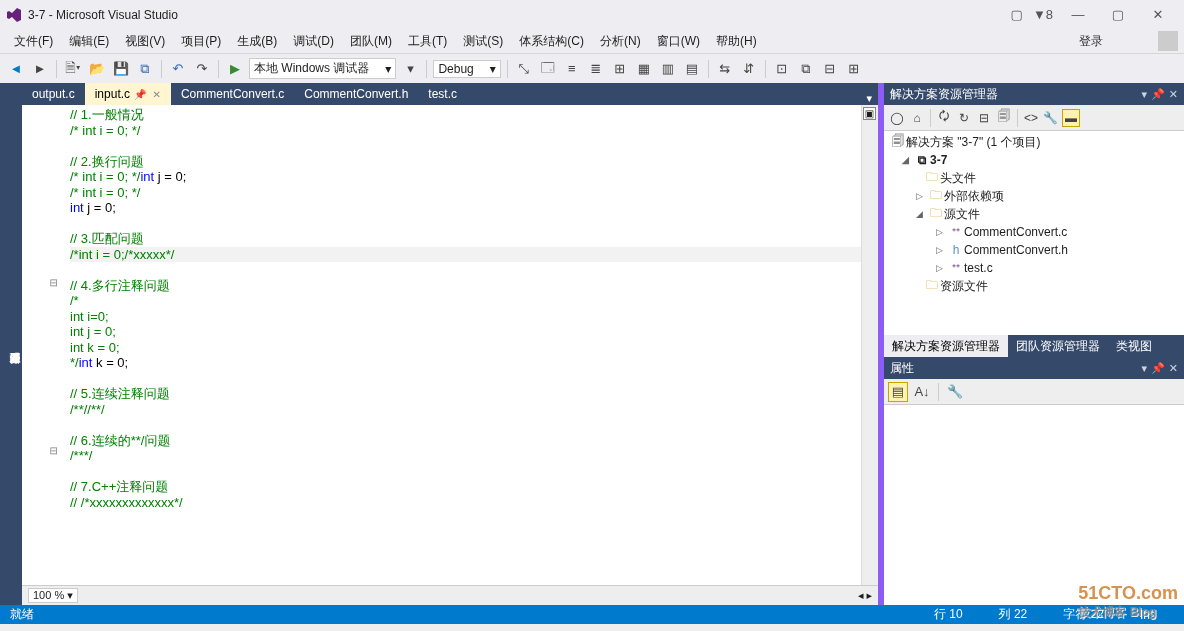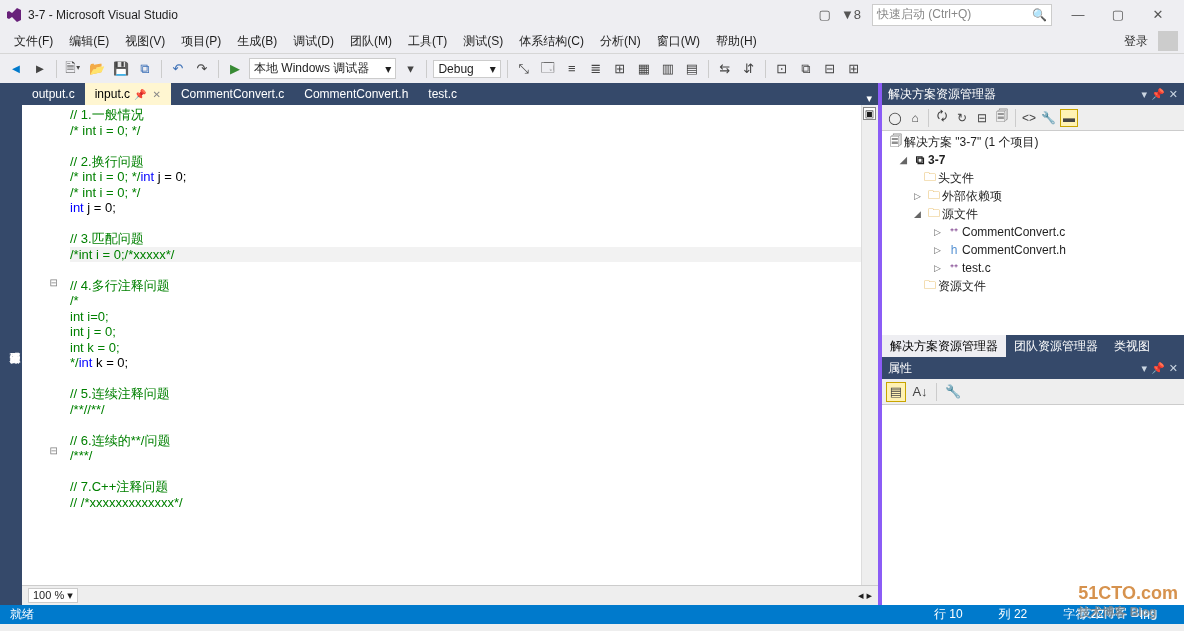--- a/index.html
+++ b/index.html
@@ -4,21 +4,21 @@
 <style>
 * { margin:0; padding:0; box-sizing:border-box; font-family:"Segoe UI","Microsoft YaHei",sans-serif; }
 body { width:1184px; height:631px; background:#eee; overflow:hidden; font-size:12px; color:#1e1e1e; }
 .titlebar { height:29px; background:#eeeef2; display:flex; align-items:center; padding:0 6px; }
 .titlebar .logo { width:16px; height:16px; margin-right:6px; }
 .titlebar .title { flex:0 0 auto; font-size:12px; }
 .titlebar .gap { flex:1; }
 .titlebar .ticon { margin:0 5px; color:#555; font-size:13px; cursor:default; }
 .qbox { width:180px; height:22px; border:1px solid #ccc; background:#fff; padding:0 4px; color:#888; margin:0 6px; display:flex; align-items:center; }
 .winbtn { width:40px; height:28px; display:flex; align-items:center; justify-content:center; color:#555; font-size:13px; }
-.menubar { height:24px; background:#eeeef2; display:flex; align-items:center; padding:0 6px; }
+.menubar { height:24px; background:#eeeef2; display:flex; align-items:center; padding:0 6px;gap:45px; }
 .menubar .mitem { padding:0 8px; font-size:12px; cursor:default; }
 .menubar .gap { flex:1; }
 .menubar .login { color:#333; margin-right:4px; }
 .avatar { width:20px; height:20px; background:#ccc; margin-left:6px; }
 .toolbar { height:30px; background:#eeeef2; display:flex; align-items:center; padding:0 6px; gap:4px; border-top:1px solid #d6d6d6; }
 .tbtn { width:20px; height:20px; display:flex; align-items:center; justify-content:center; color:#444; font-size:13px; }
 .tsep { width:1px; height:18px; background:#ccc; margin:0 2px; }
 .tdrop { border:1px solid #ccc; background:#fff; padding:1px 4px; font-size:12px; display:flex; align-items:center; gap:16px; }
 .play { color:#388a34; }
 .main { display:flex; height:522px; background:#293955; }
@@ -35,21 +35,21 @@
 .gutter { width:40px; background:#fff; text-align:right; padding:2px 4px 0 0; font-size:12px; color:#2b91af; font-family:Consolas,monospace; }
 .gutter .fold { color:#808080; font-size:10px; }
 .code { flex:1; padding:2px 0 0 8px; font-family:Consolas,monospace; font-size:13px; line-height:15.5px; white-space:pre; color:#000; position:relative; }
 .code .c { color:#008000; }
 .code .k { color:#0000ff; }
 .code .hl { background:#f2f2f2; display:inline-block; width:100%; }
 .vscroll { width:17px; background:#eee; border-left:1px solid #ddd; position:relative; }
 .vscroll .nav { position:absolute; top:2px; right:2px; width:13px; height:13px; border:1px solid #888; background:#fff; font-size:10px; display:flex; align-items:center; justify-content:center; }
 .editor-foot { height:20px; background:#eee; border-top:1px solid #ccc; display:flex; align-items:center; padding:0 6px; font-size:11px; }
 .zoom { border:1px solid #ccc; background:#fff; padding:0 4px; font-size:11px; }
-.rightpane { width:306px; display:flex; flex-direction:column; background:#eeeef2; border-left:4px solid #8b5cf6; }
+.rightpane { width:306px; display:flex; flex-direction:column; background:#eeeef2; border-left:6px solid #8b5cf6; }
 .panehdr { height:22px; background:#35496a; color:#fff; display:flex; align-items:center; padding:0 6px; font-size:12px; }
 .panehdr .gap { flex:1; }
 .panehdr .pbtn { margin-left:4px; font-size:11px; color:#cbd6e2; }
 .panetb { height:26px; display:flex; align-items:center; padding:0 4px; gap:2px; border-bottom:1px solid #ccc; background:#eee; }
 .panetb .tbtn { width:18px; height:18px; font-size:12px; }
 .panetb .active-tool { background:#fff2b3; border:1px solid #c8a400; }
 .search { height:24px; display:flex; align-items:center; padding:0 4px; border-bottom:1px solid #ccc; }
 .search input { flex:1; border:none; background:transparent; font-size:12px; outline:none; color:#888; }
 .tree { flex:1; background:#fff; padding:2px 0; overflow:auto; font-size:12px; }
 .tnode { display:flex; align-items:center; height:18px; padding-left:6px; cursor:default; }
@@ -71,24 +71,20 @@
 <body>
 
 <div class="titlebar">
   <svg class="logo" viewBox="0 0 16 16">
       <path fill="#68217a" d="M11 1L6 6 3 4 1 5v6l2 1 3-2 5 5 4-2V3z"></path>
     </svg>
   <span class="title">3-7 - Microsoft Visual Studio</span>
   <span class="gap"></span>
   <span class="ticon">▢</span>
   <span class="ticon">▼<span>8</span></span>
-  <div class="qbox">
-      <span>快速启动 (Ctrl+Q)</span>
-      <span style="margin-left:auto">🔍</span>
-    </div>
   <div class="winbtn">—</div>
   <div class="winbtn">▢</div>
   <div class="winbtn">✕</div>
 </div>
 
 <div class="menubar">
   <span id="menuitems"><span class="mitem">文件(F)</span><span class="mitem">编辑(E)</span><span class="mitem">视图(V)</span><span class="mitem">项目(P)</span><span class="mitem">生成(B)</span><span class="mitem">调试(D)</span><span class="mitem">团队(M)</span><span class="mitem">工具(T)</span><span class="mitem">测试(S)</span><span class="mitem">体系结构(C)</span><span class="mitem">分析(N)</span><span class="mitem">窗口(W)</span><span class="mitem">帮助(H)</span></span>
   <span class="gap"></span>
   <span class="login">登录</span>
   <div class="avatar"></div>

